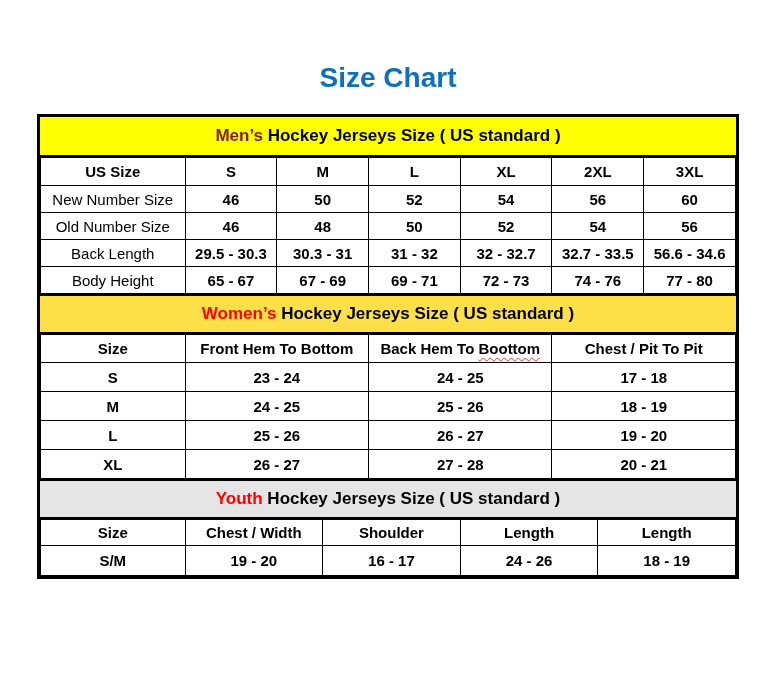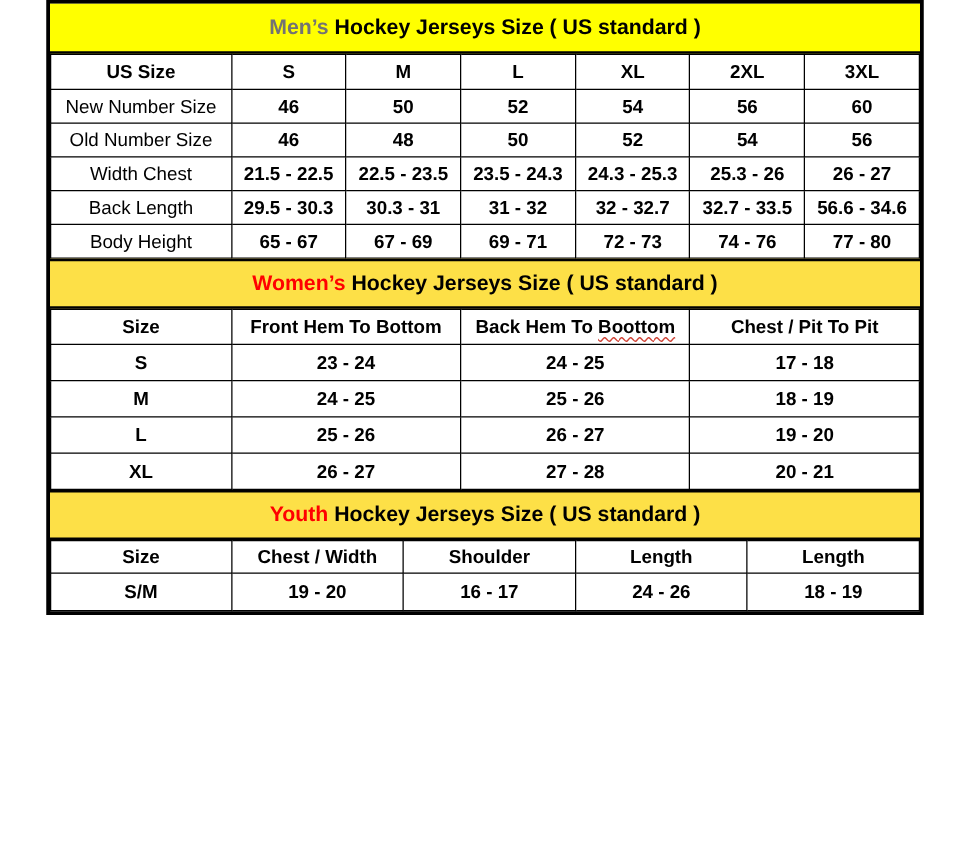--- a/index.html
+++ b/index.html
@@ -66,23 +66,24 @@
     text-decoration-line: underline;
     text-decoration-style: wavy;
     text-decoration-thickness: 1px;
     text-underline-offset: 3px;
   }
 </style>
 </head>
 <body>
 
 <div class="page">
+  <h1 class="title" style="color: rgb(12, 112, 189);">Size Chart</h1>
   <div class="chart" id="chart">
       <div class="banner" style="background: rgb(255, 255, 0);">
-        <span class="banner-accent" style="color: #737373;">Men’s</span>
+        <span class="banner-accent" style="color: #7f1d1d;">Men’s</span>
         <span class="banner-rest"> Hockey Jerseys Size ( US standard )</span>
       </div>
       <table class="sec-table sec-0">
         <colgroup>
           <col style="width: 20.8%;">
           <col style="width: 13.2%;">
           <col style="width: 13.2%;">
           <col style="width: 13.2%;">
           <col style="width: 13.2%;">
           <col style="width: 13.2%;">
@@ -110,29 +111,20 @@
             <td class="cell">60</td>
           </tr>
           <tr class="data-row">
             <td class="row-label">Old Number Size</td>
             <td class="cell">46</td>
             <td class="cell">48</td>
             <td class="cell">50</td>
             <td class="cell">52</td>
             <td class="cell">54</td>
             <td class="cell">56</td>
-          </tr>
-          <tr class="data-row">
-            <td class="row-label">Width Chest</td>
-            <td class="cell">21.5 - 22.5</td>
-            <td class="cell">22.5 - 23.5</td>
-            <td class="cell">23.5 - 24.3</td>
-            <td class="cell">24.3 - 25.3</td>
-            <td class="cell">25.3 - 26</td>
-            <td class="cell">26 - 27</td>
           </tr>
           <tr class="data-row">
             <td class="row-label">Back Length</td>
             <td class="cell">29.5 - 30.3</td>
             <td class="cell">30.3 - 31</td>
             <td class="cell">31 - 32</td>
             <td class="cell">32 - 32.7</td>
             <td class="cell">32.7 - 33.5</td>
             <td class="cell">56.6 - 34.6</td>
           </tr>
@@ -186,21 +178,21 @@
             <td class="cell">19 - 20</td>
           </tr>
           <tr class="data-row">
             <td class="row-label bold">XL</td>
             <td class="cell">26 - 27</td>
             <td class="cell">27 - 28</td>
             <td class="cell">20 - 21</td>
           </tr>
         </tbody>
       </table>
-      <div class="banner" style="background: #fde047;">
+      <div class="banner" style="background: #e5e5e5;">
         <span class="banner-accent" style="color: rgb(255, 0, 0);">Youth</span>
         <span class="banner-rest"> Hockey Jerseys Size ( US standard )</span>
       </div>
       <table class="sec-table sec-2">
         <colgroup>
           <col style="width: 20.8%;">
           <col style="width: 19.8%;">
           <col style="width: 19.8%;">
           <col style="width: 19.8%;">
           <col style="width: 19.8%;">

